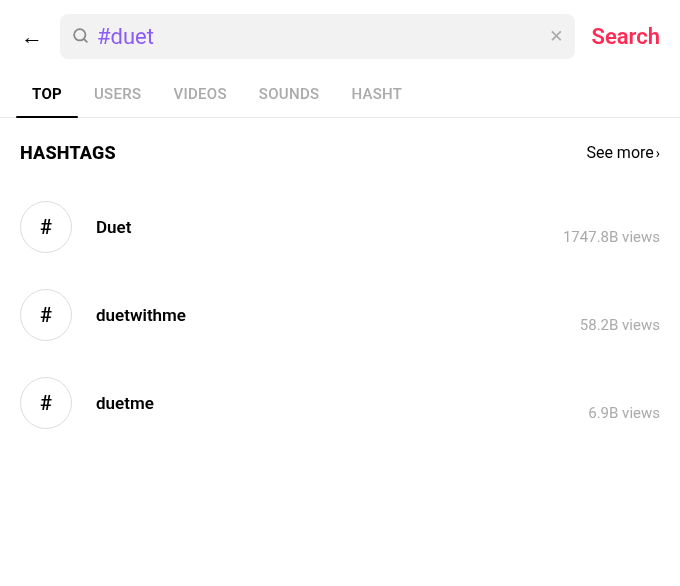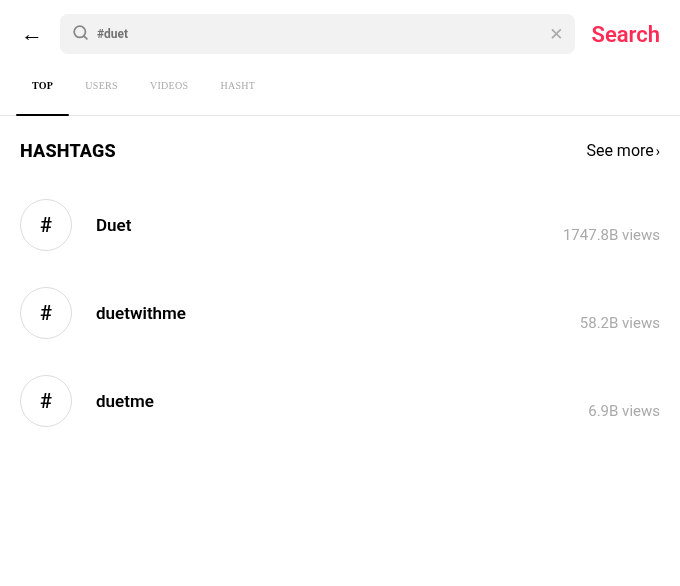--- a/index.html
+++ b/index.html
@@ -54,24 +54,23 @@
       color: #888;
       font-size: 17px;
       line-height: 1;
     }
 
     .search-input {
       flex: 1;
       background: transparent;
       border: none;
       outline: none;
-      font-size: 12px;
-      color: #737373;
+      font-size: 22px;
+      color: #8b5cf6;
       font-family: inherit;
-      font-weight: bold;
     }
 
     .clear-btn {
       color: #aaa;
       font-size: 17px;
       cursor: pointer;
       line-height: 1;
     }
 
     .search-btn {
@@ -84,28 +83,27 @@
     }
 
     
     .tabs {
       display: flex;
       border-bottom: 1px solid #e8e8e8;
       padding: 0 16px;
     }
 
     .tab {
-      padding: 12px 16px 24px;
-      font-size: 10px;
+      padding: 12px 16px 14px;
+      font-size: 15px;
       font-weight: 500;
       color: #aaa;
       cursor: pointer;
       letter-spacing: 0.3px;
       position: relative;
-      font-family: Liberation Serif, serif;
     }
 
     .tab.active {
       color: #000;
       font-weight: 700;
     }
 
     .tab.active::after {
       content: '';
       position: absolute;
@@ -223,20 +221,21 @@
     <input class="search-input" type="text" value="#duet" style="">
     <span class="clear-btn">✕</span>
   </div>
   <span class="search-btn">Search</span>
 </div>
 
 <div class="tabs">
   <div class="tab active">TOP</div>
   <div class="tab">USERS</div>
   <div class="tab">VIDEOS</div>
+  <div class="tab">SOUNDS</div>
   <div class="tab">HASHT</div>
 </div>
 
 <div class="content">
   <div class="section-header">
     <span class="section-title">HASHTAGS</span>
     <span class="see-more">
       <span>See more</span>
       <span class="see-more-chevron"> ›</span>
     </span>

